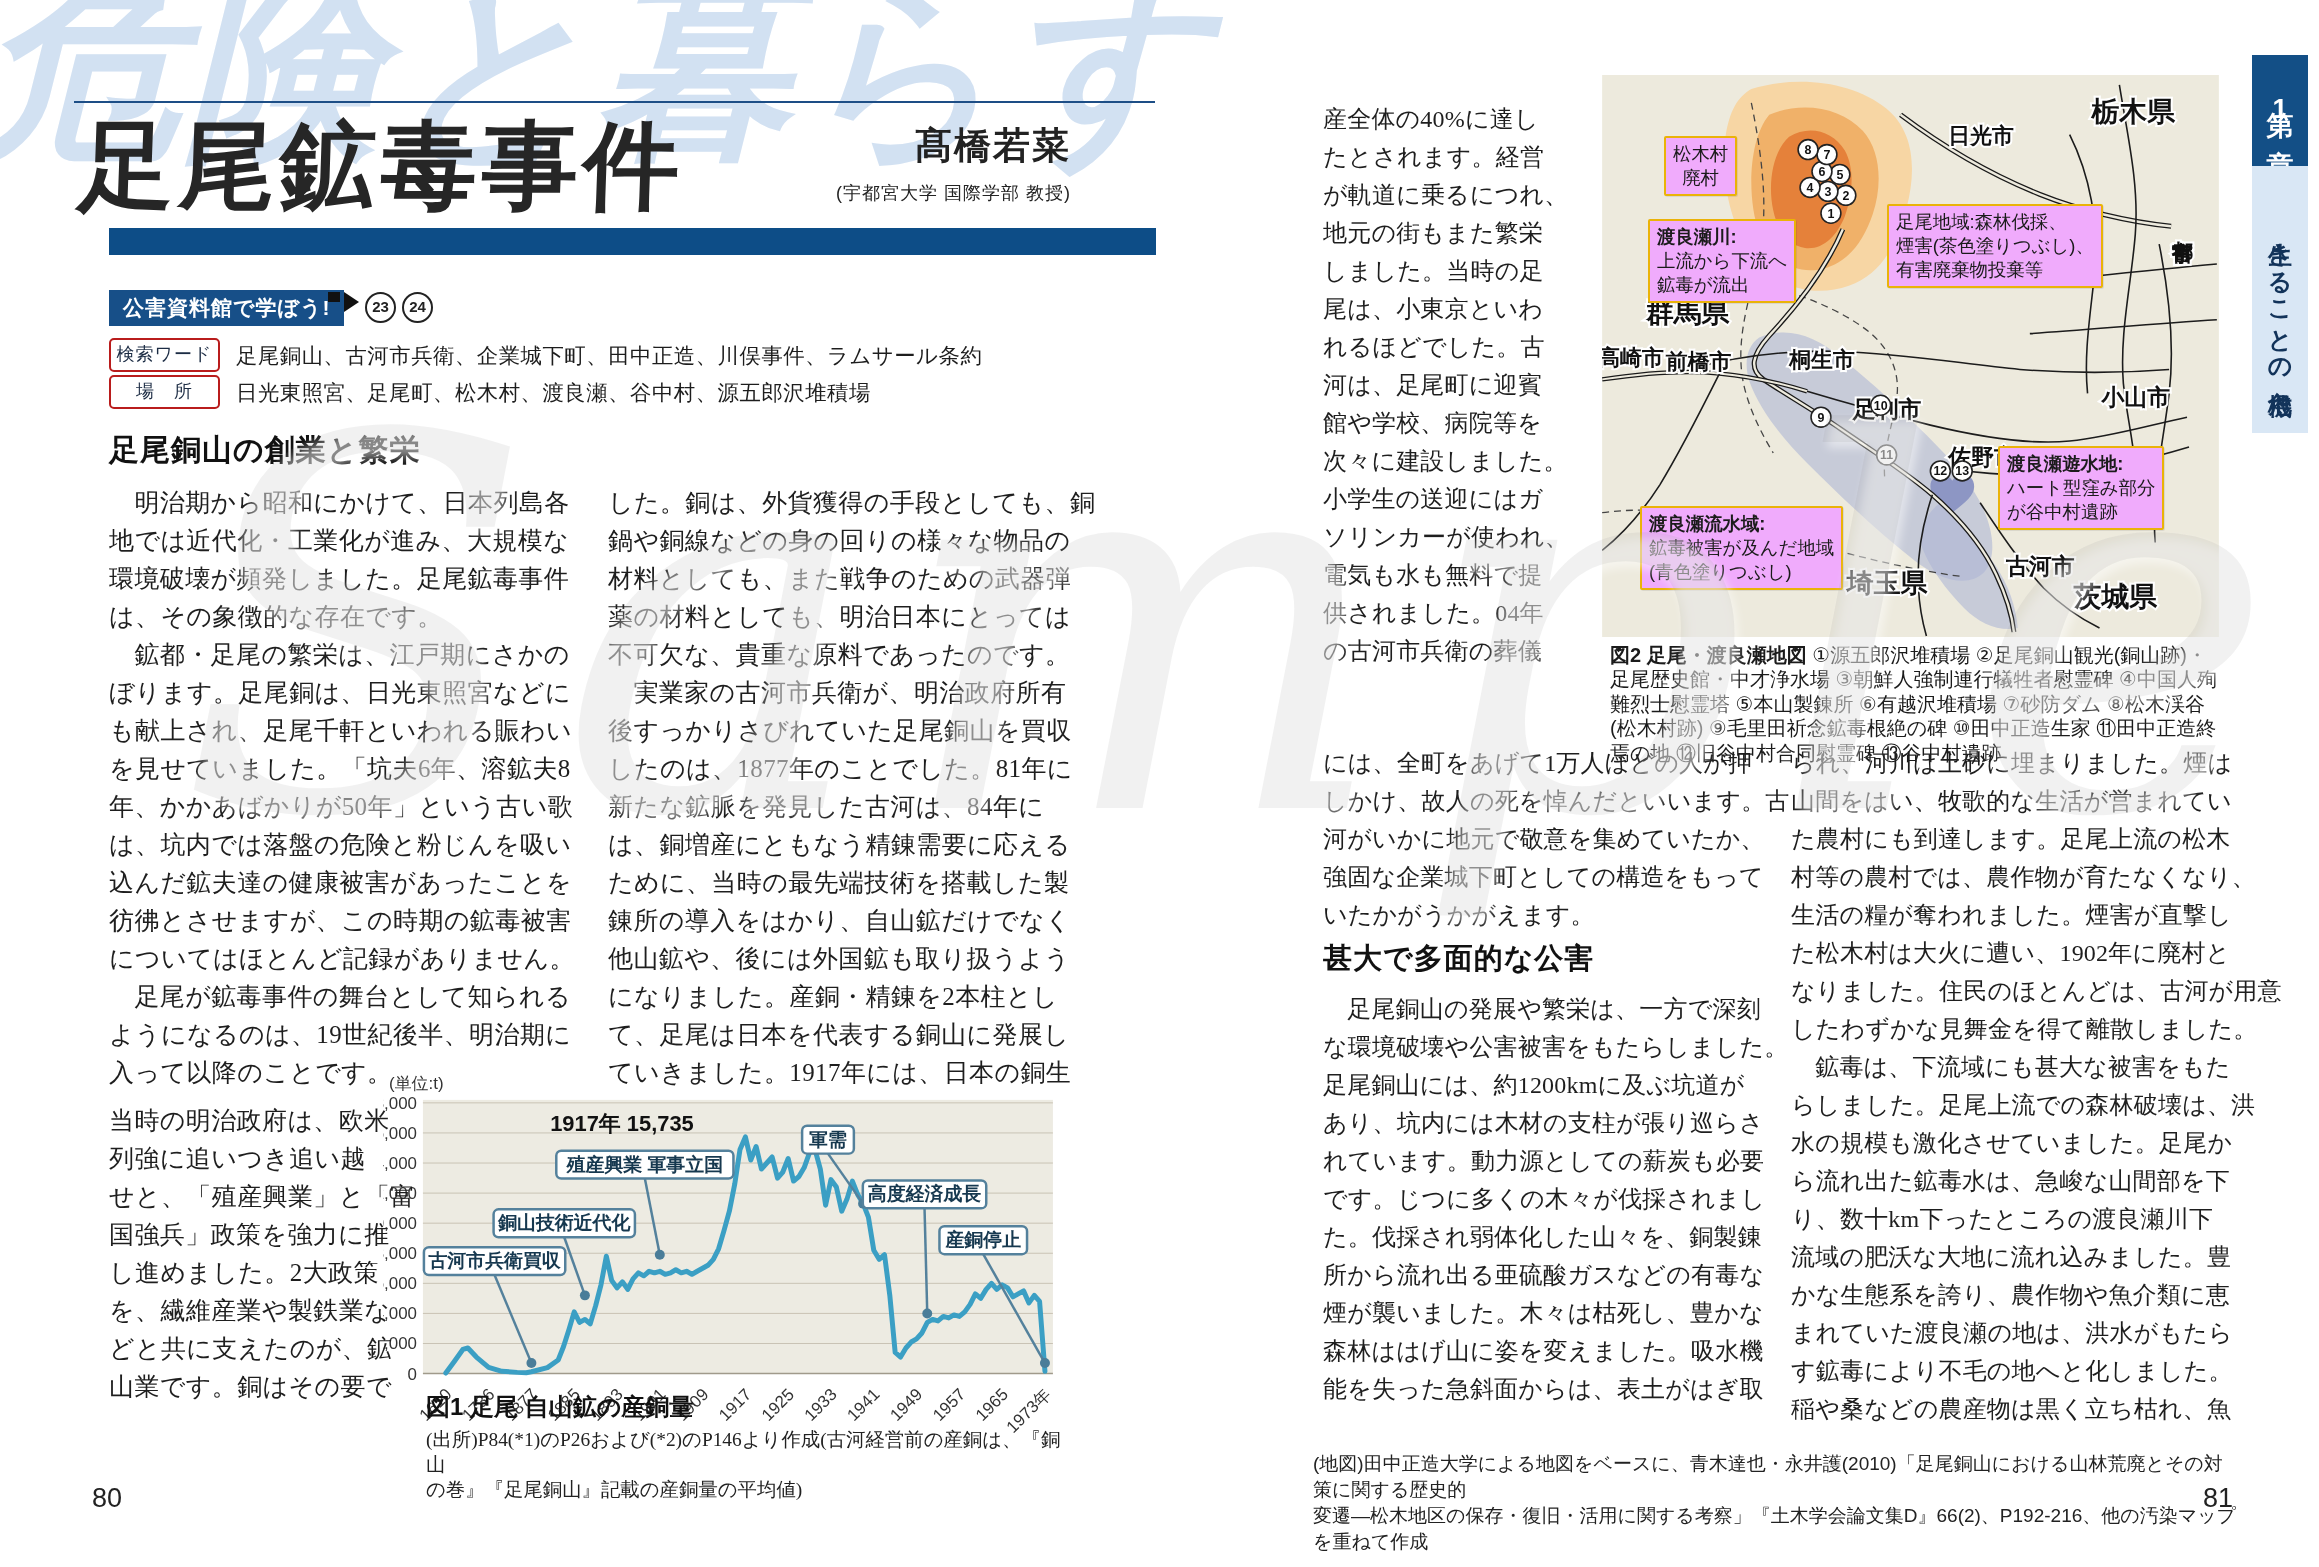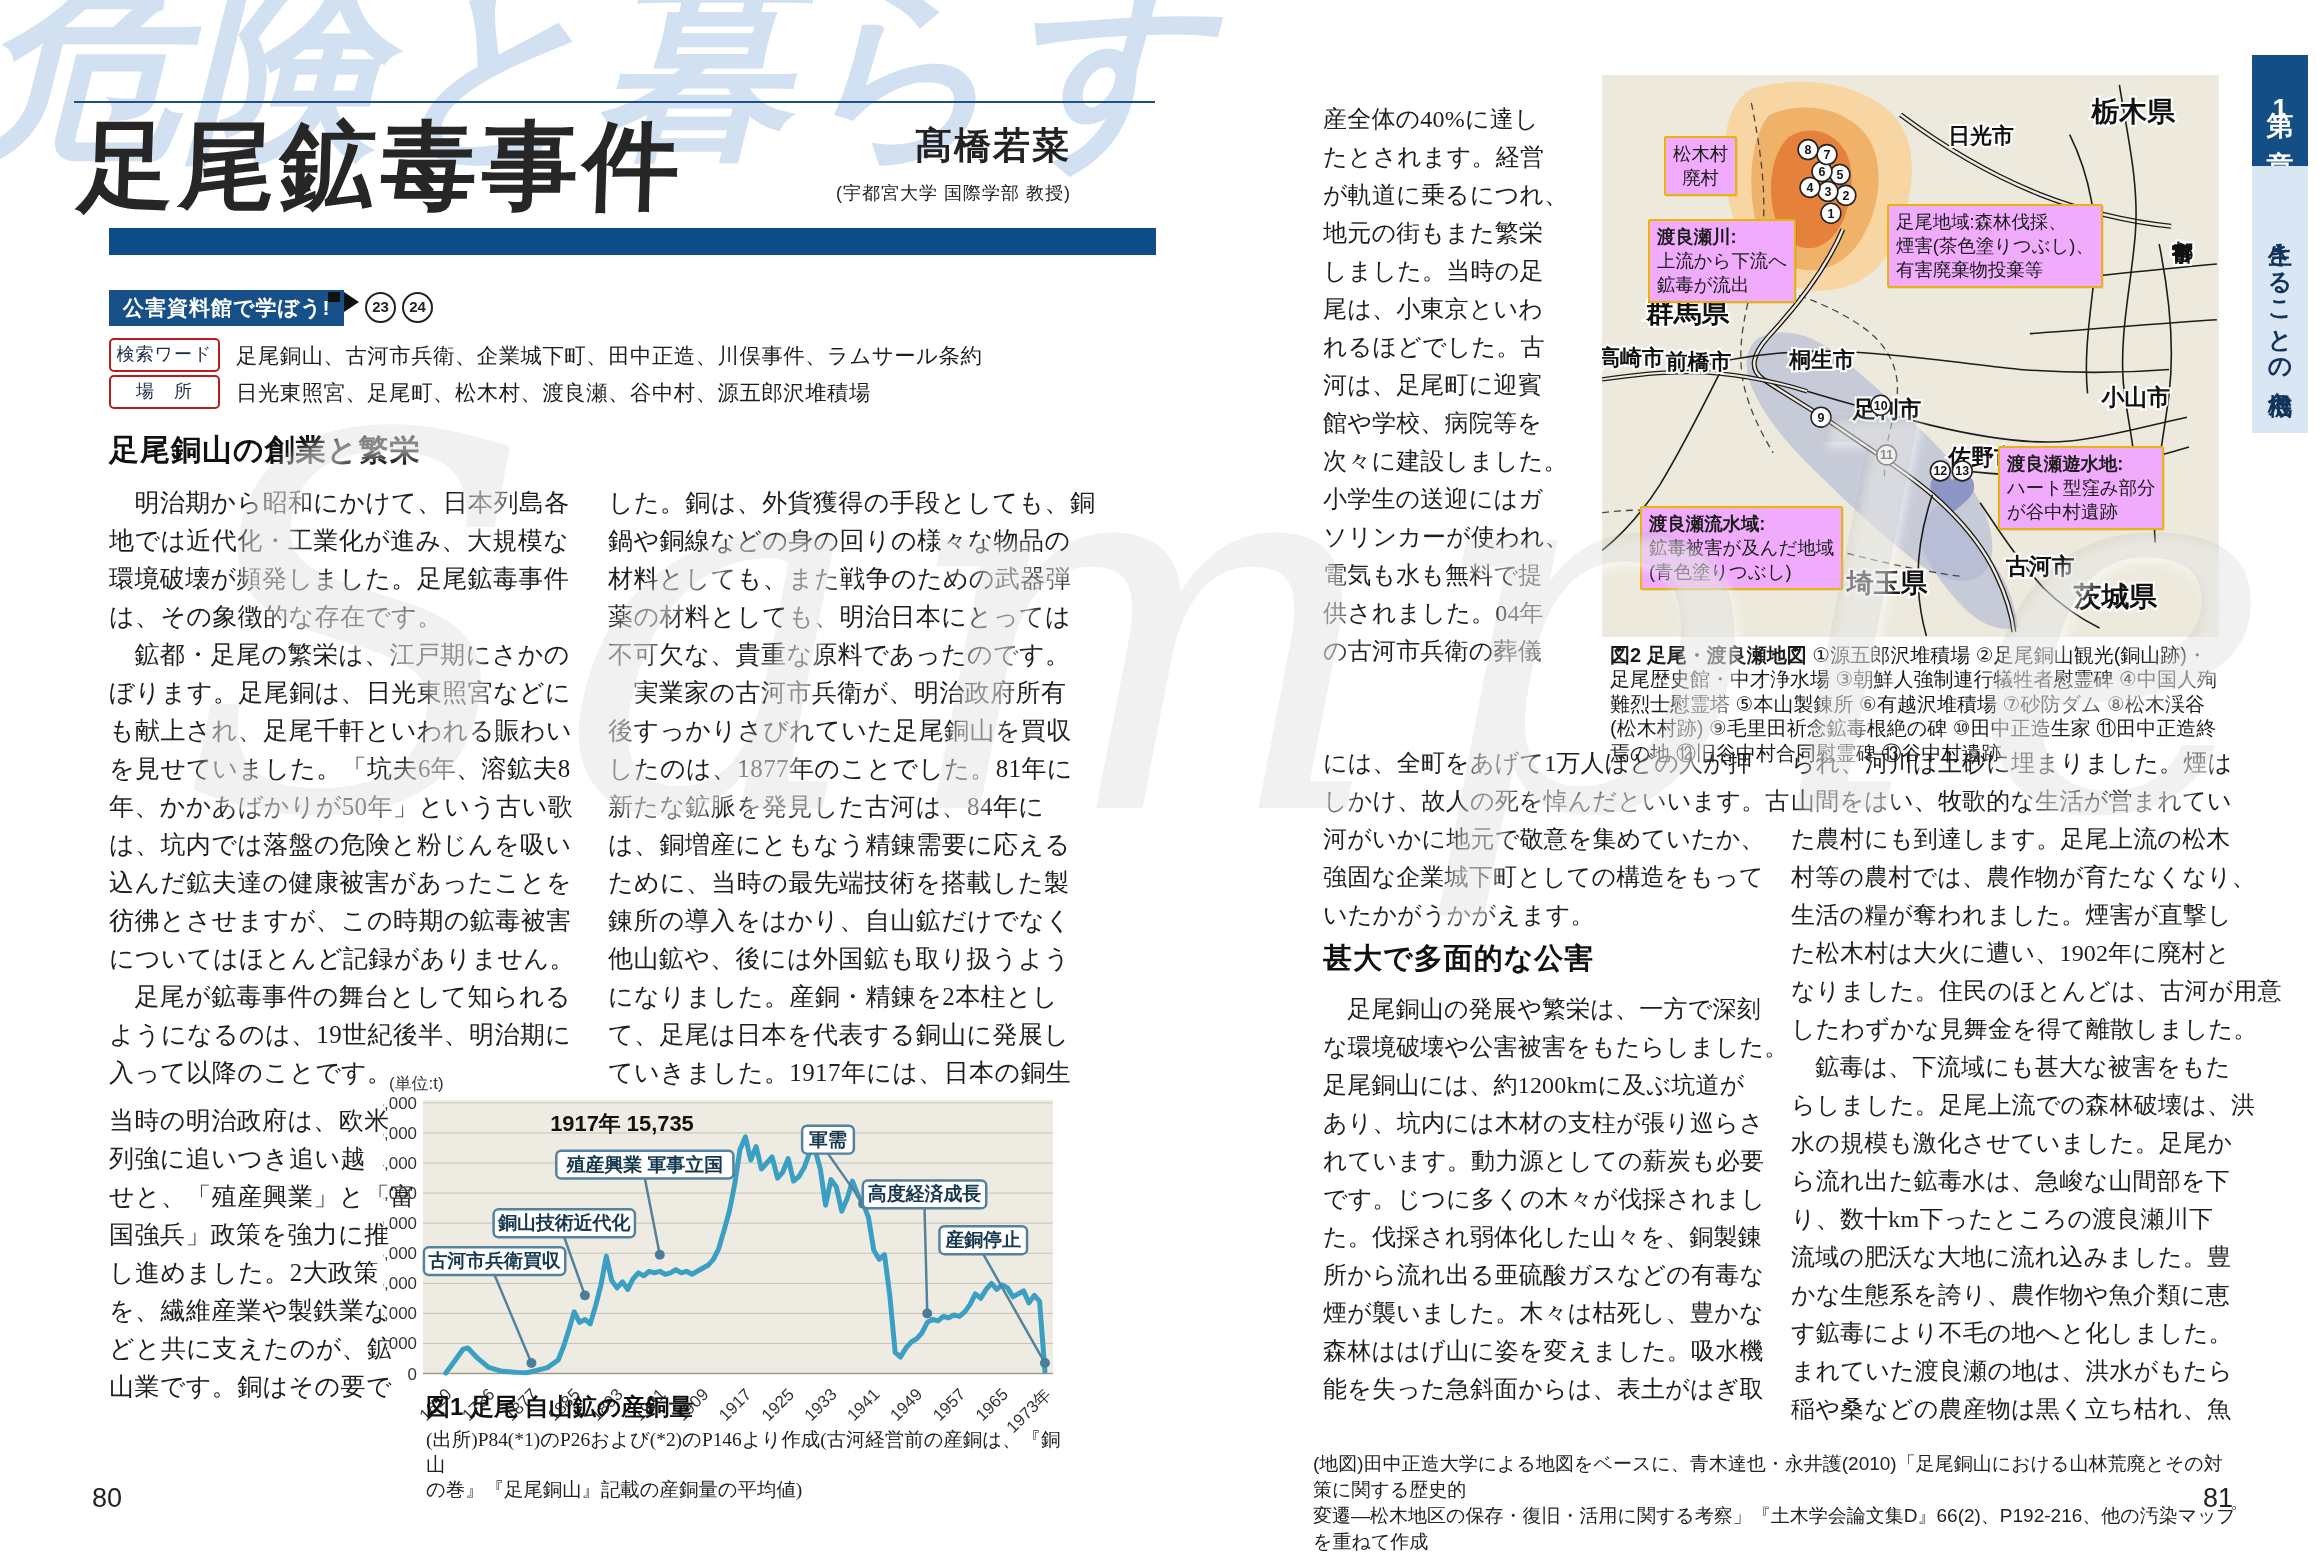--- a/index.html
+++ b/index.html
@@ -390,22 +390,22 @@
       <div class="tl">た松木村は大火に遭い、1902年に廃村と</div>
       <div class="tl">なりました。住民のほとんどは、古河が用意</div>
       <div class="tl">したわずかな見舞金を得て離散しました。</div>
       <div class="tl">　鉱毒は、下流域にも甚大な被害をもた</div>
       <div class="tl">らしました。足尾上流での森林破壊は、洪</div>
       <div class="tl">水の規模も激化させていました。足尾か</div>
       <div class="tl">ら流れ出た鉱毒水は、急峻な山間部を下</div>
       <div class="tl">り、数十km下ったところの渡良瀬川下</div>
       <div class="tl">流域の肥沃な大地に流れ込みました。豊</div>
       <div class="tl">かな生態系を誇り、農作物や魚介類に恵</div>
+      <div class="tl">まれていた渡良瀬の地は、洪水がもたら</div>
       <div class="tl">す鉱毒により不毛の地へと化しました。</div>
-      <div class="tl">まれていた渡良瀬の地は、洪水がもたら</div>
       <div class="tl">稲や桑などの農産物は黒く立ち枯れ、魚</div>
     </div>
   <div class="footnote">
       <div class="tl">(地図)田中正造大学による地図をベースに、青木達也・永井護(2010)「足尾銅山における山林荒廃とその対策に関する歴史的</div>
       <div class="tl">変遷―松木地区の保存・復旧・活用に関する考察」『土木学会論文集D』66(2)、P192-216、他の汚染マップを重ねて作成</div>
     </div>
 
   <div class="tab-chap">第1章</div>
   <div class="tab-title">生きることの危機</div>
 

